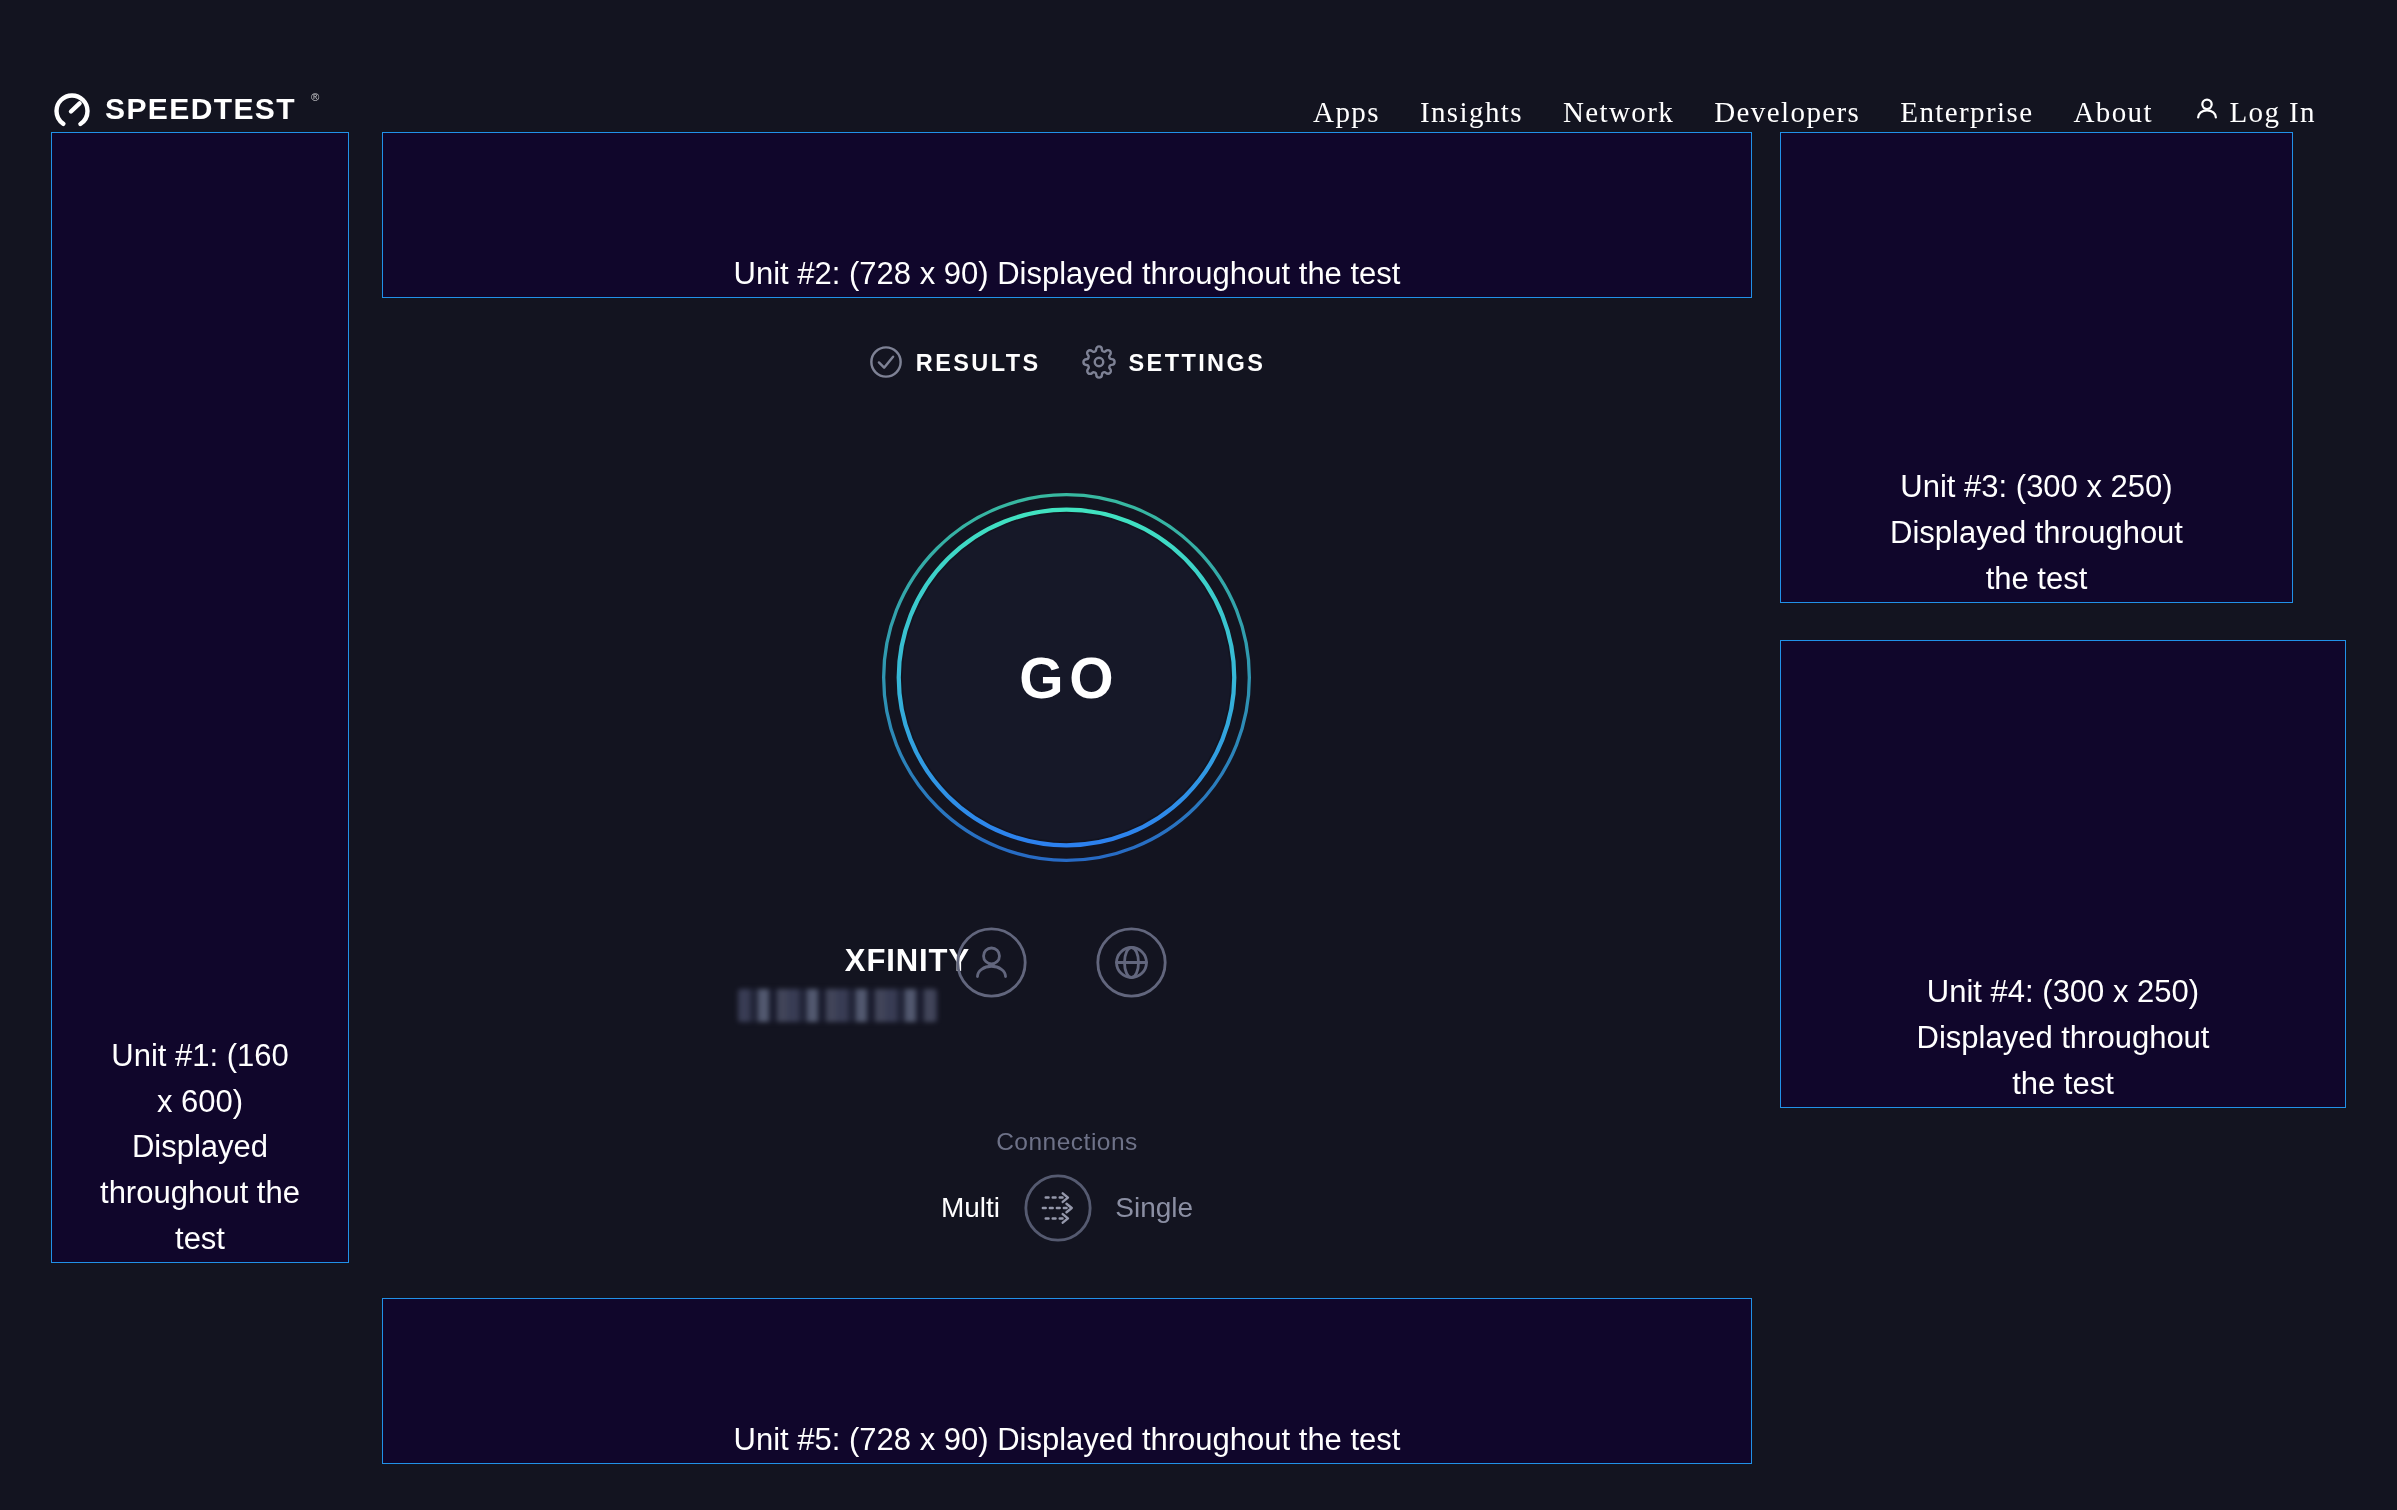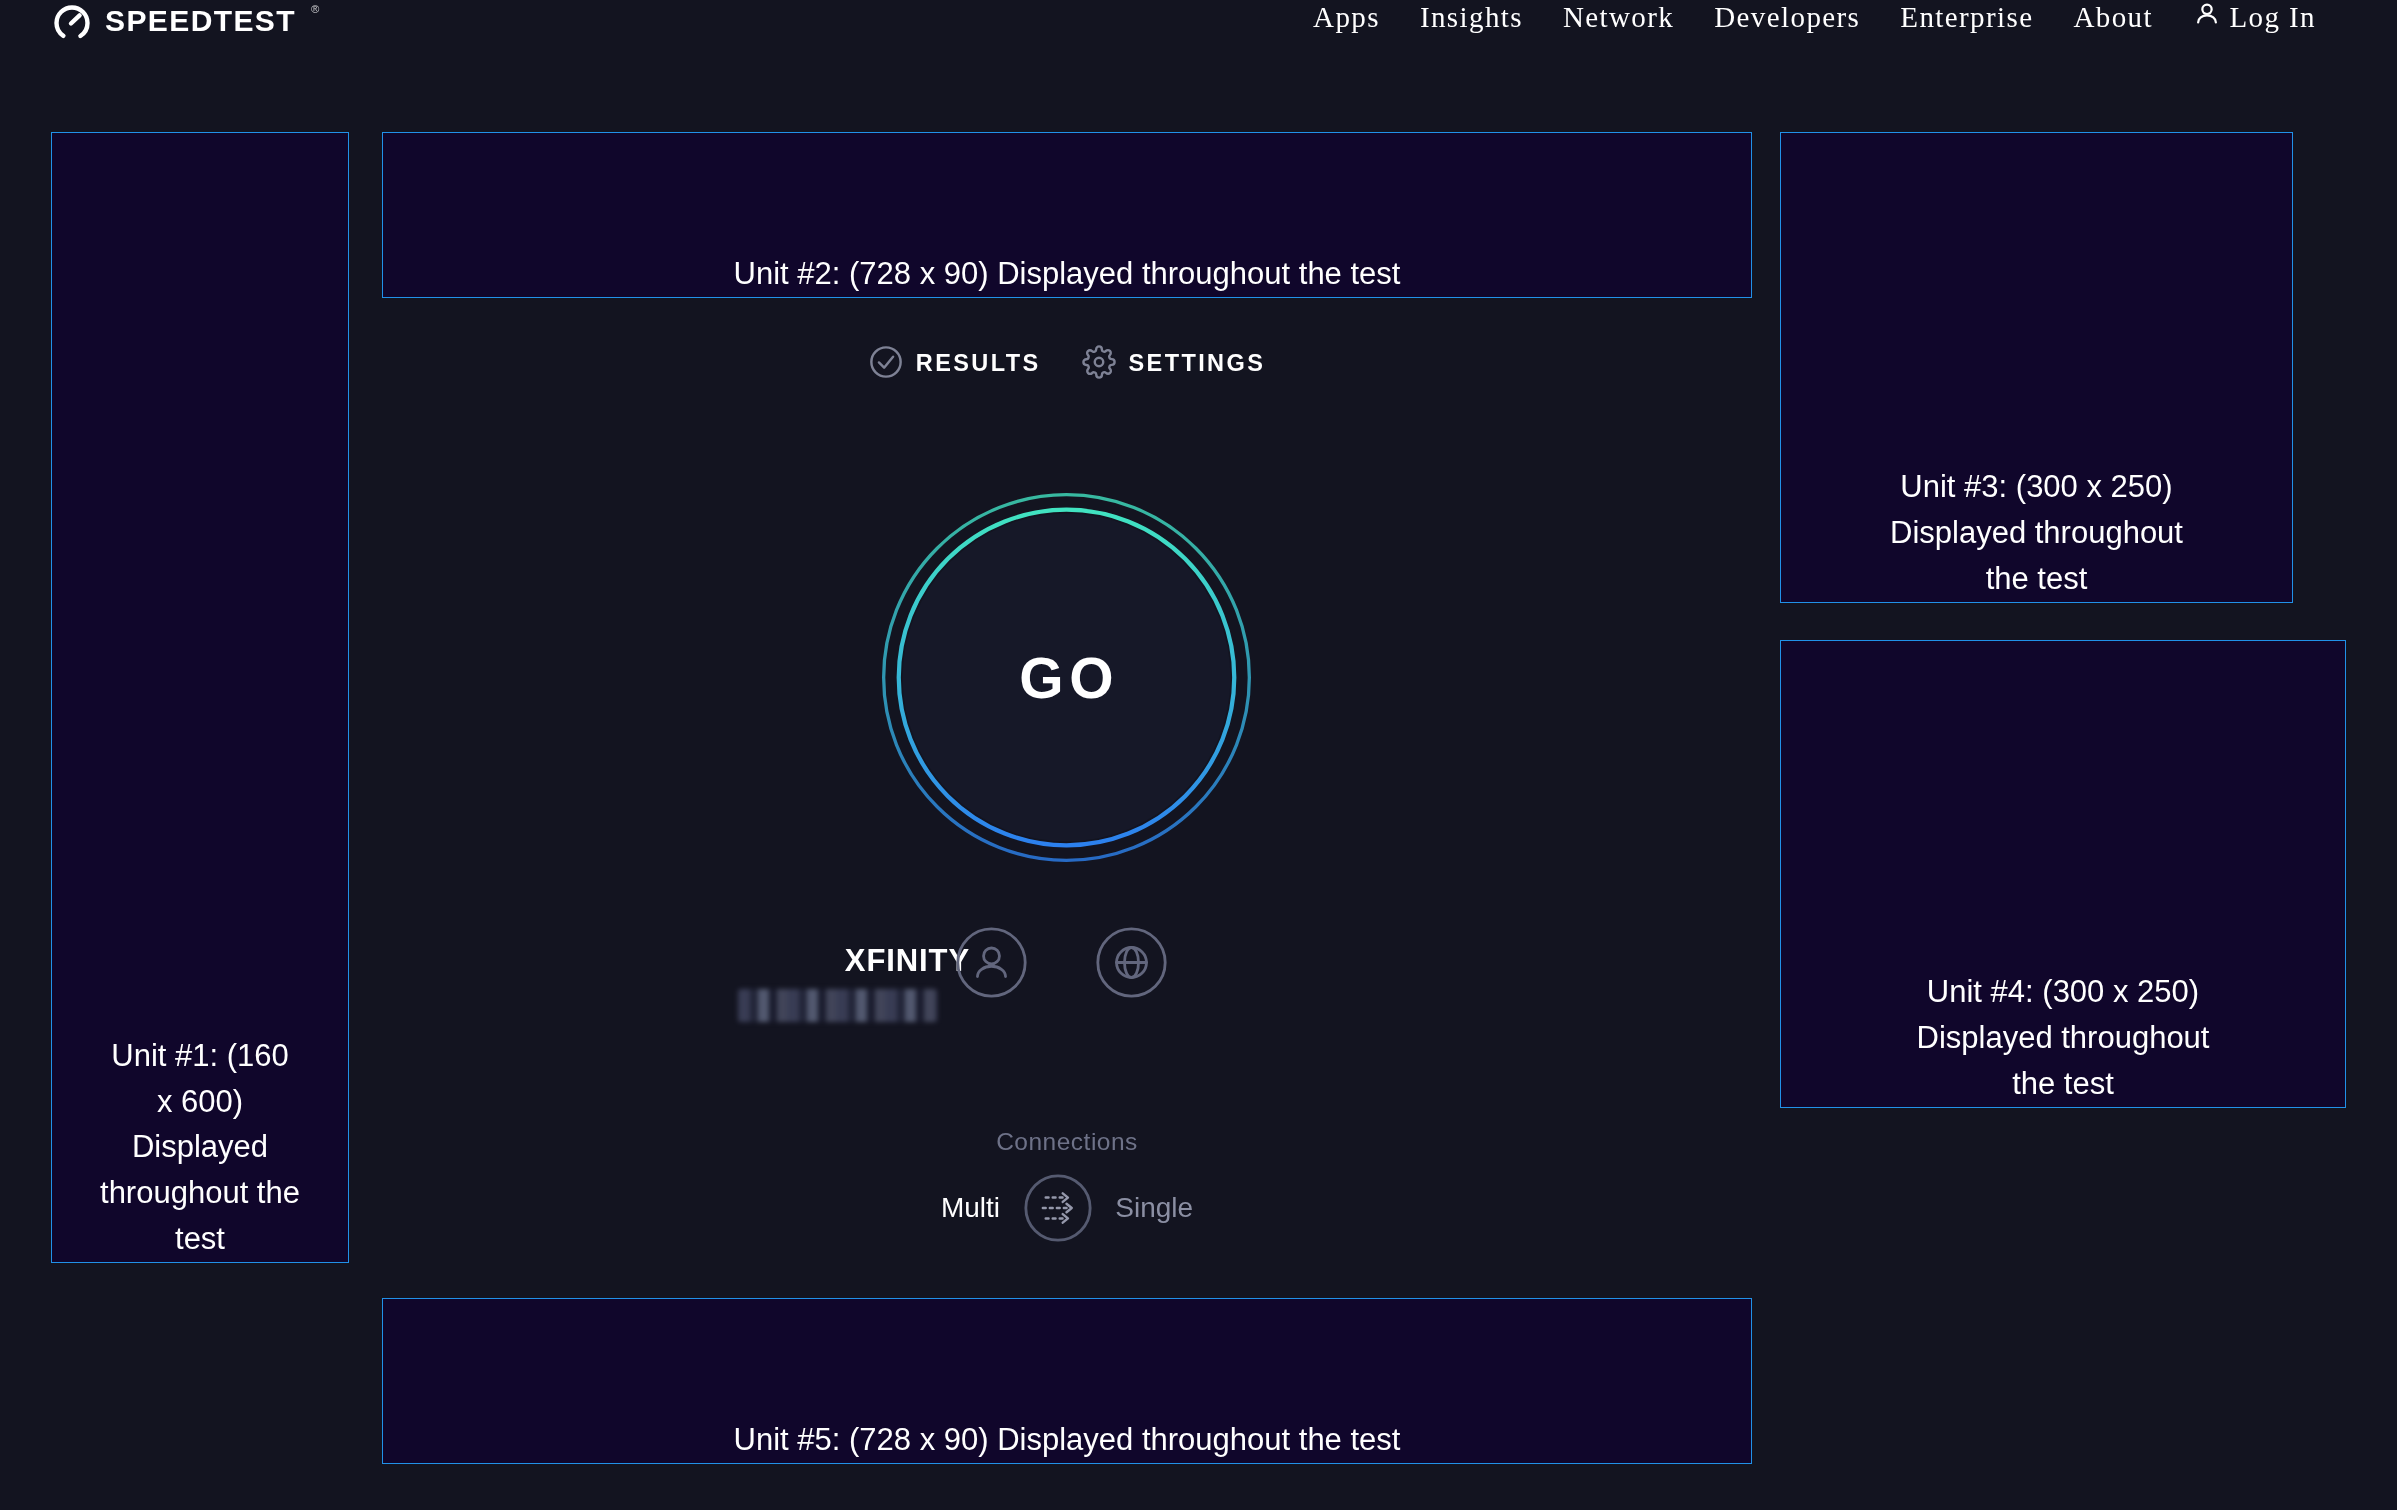--- a/index.html
+++ b/index.html
@@ -5,21 +5,21 @@
   * { margin:0; padding:0; box-sizing:border-box; }
   html,body { background:#131420; }
   .page {
     position:relative; width:2397px; height:1510px;
     background:#131420; overflow:hidden;
     font-family:"Liberation Sans", sans-serif; color:#fff;
   }
   
   .topnav {
     position:absolute; left:52px; right:81px; top:0; height:130px;
-    display:flex; align-items:flex-start; justify-content:space-between;
+    display:flex; align-items:flex-end; justify-content:space-between;
   }
   .brand { display:flex; align-items:flex-start; gap:13px; cursor:pointer; }
   .brand svg { display:block; margin-top:1.9px; }
   .brand-text { font-size:30px; font-weight:700; letter-spacing:1.4px; line-height:41px; }
   .brand-tm { font-size:11.3px; line-height:11.3px; margin-top:3.8px; margin-left:1.9px; opacity:.75; }
   .menu { display:flex; align-items:center; gap:40px;font-family:Liberation Serif, serif; }
   .menu .item { font-size:29px; letter-spacing:1.4px; color:#fff; cursor:pointer; white-space:nowrap; }
   .login { display:flex; align-items:center; gap:8.5px; }
   
   .unit {

